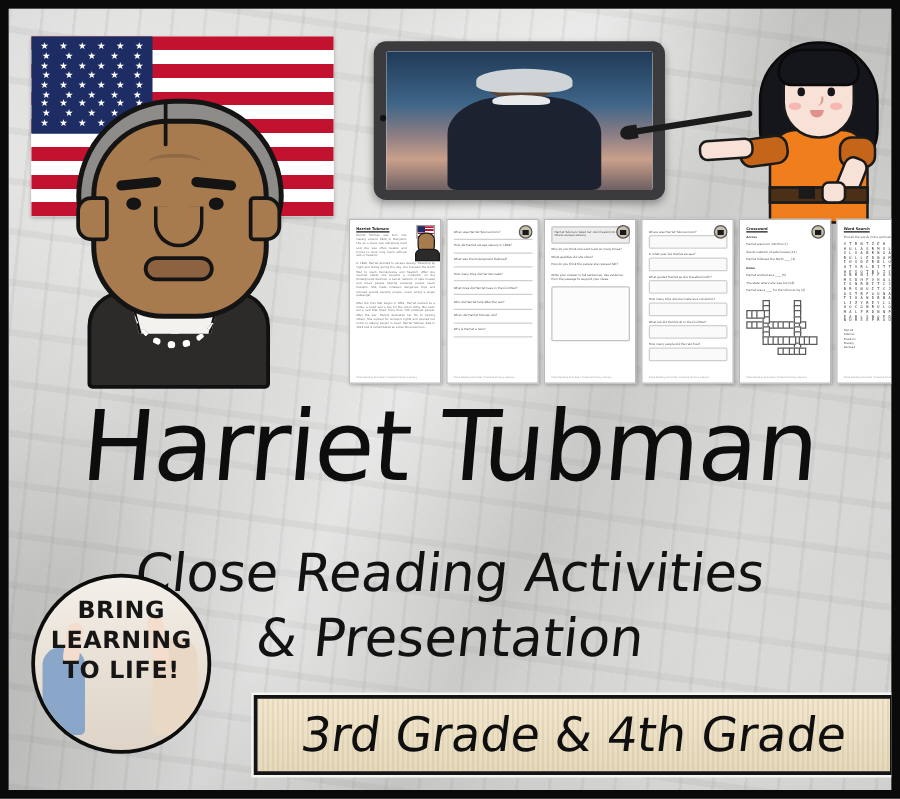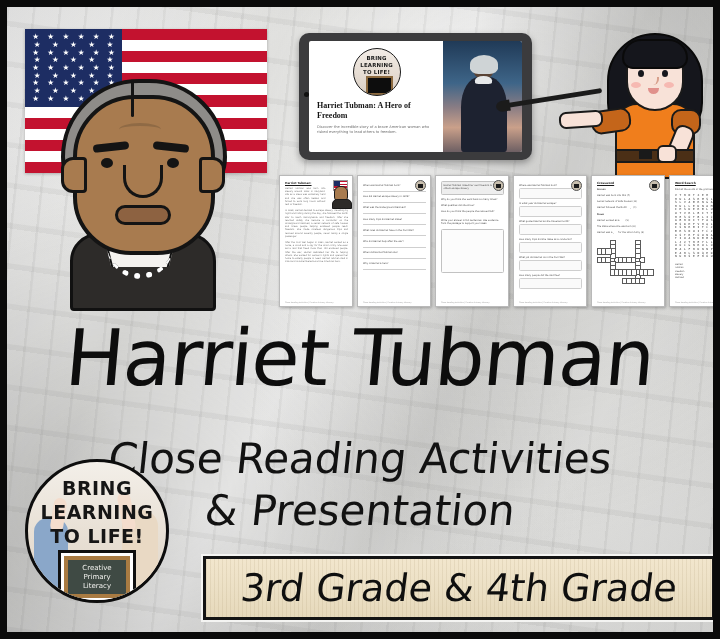--- a/index.html
+++ b/index.html
@@ -327,30 +327,20 @@
     <div class="p-browR"></div>
     <div class="p-eyeL"></div>
     <div class="p-eyeR"></div>
     <div class="p-nose"></div>
     <div class="p-mouth"></div>
   </div>
 
   <div class="tablet">
     <div class="cam"></div>
     <div class="screen">
-      <div class="slide-left">
-        <div class="slide-logo">
-          <div class="l1">BRING</div>
-          <div class="l2">LEARNING</div>
-          <div class="l3">TO LIFE!</div>
-          <div class="board"></div>
-        </div>
-        <p class="slide-title">Harriet Tubman: A Hero of Freedom</p>
-        <p class="slide-body">Discover the incredible story of a brave American woman who risked everything to lead others to freedom.</p>
-      </div>
       <div class="slide-right">
         <div class="tub-photo">
           <div class="tub-body"></div>
           <div class="tub-head"></div>
           <div class="tub-wrap"></div>
           <div class="tub-collar"></div>
         </div>
       </div>
     </div>
   </div>
@@ -541,26 +531,19 @@
   <div class="sub2">&amp; Presentation</div>
 
   <div class="badge">
     <div class="kidL"></div>
     <div class="kidR"></div>
     <div class="armA"></div>
     <div class="armB"></div>
     <div class="bl1">BRING</div>
     <div class="bl2">LEARNING</div>
     <div class="bl3">TO LIFE!</div>
-    <div class="board">
-      <div class="inner">
-        <span>Creative</span>
-        <span>Primary</span>
-        <span>Literacy</span>
-      </div>
-    </div>
   </div>
 
   <div class="grade">
     <span>3rd Grade &amp; 4th Grade</span>
   </div>
 
 </div>
 
 </body></html>

